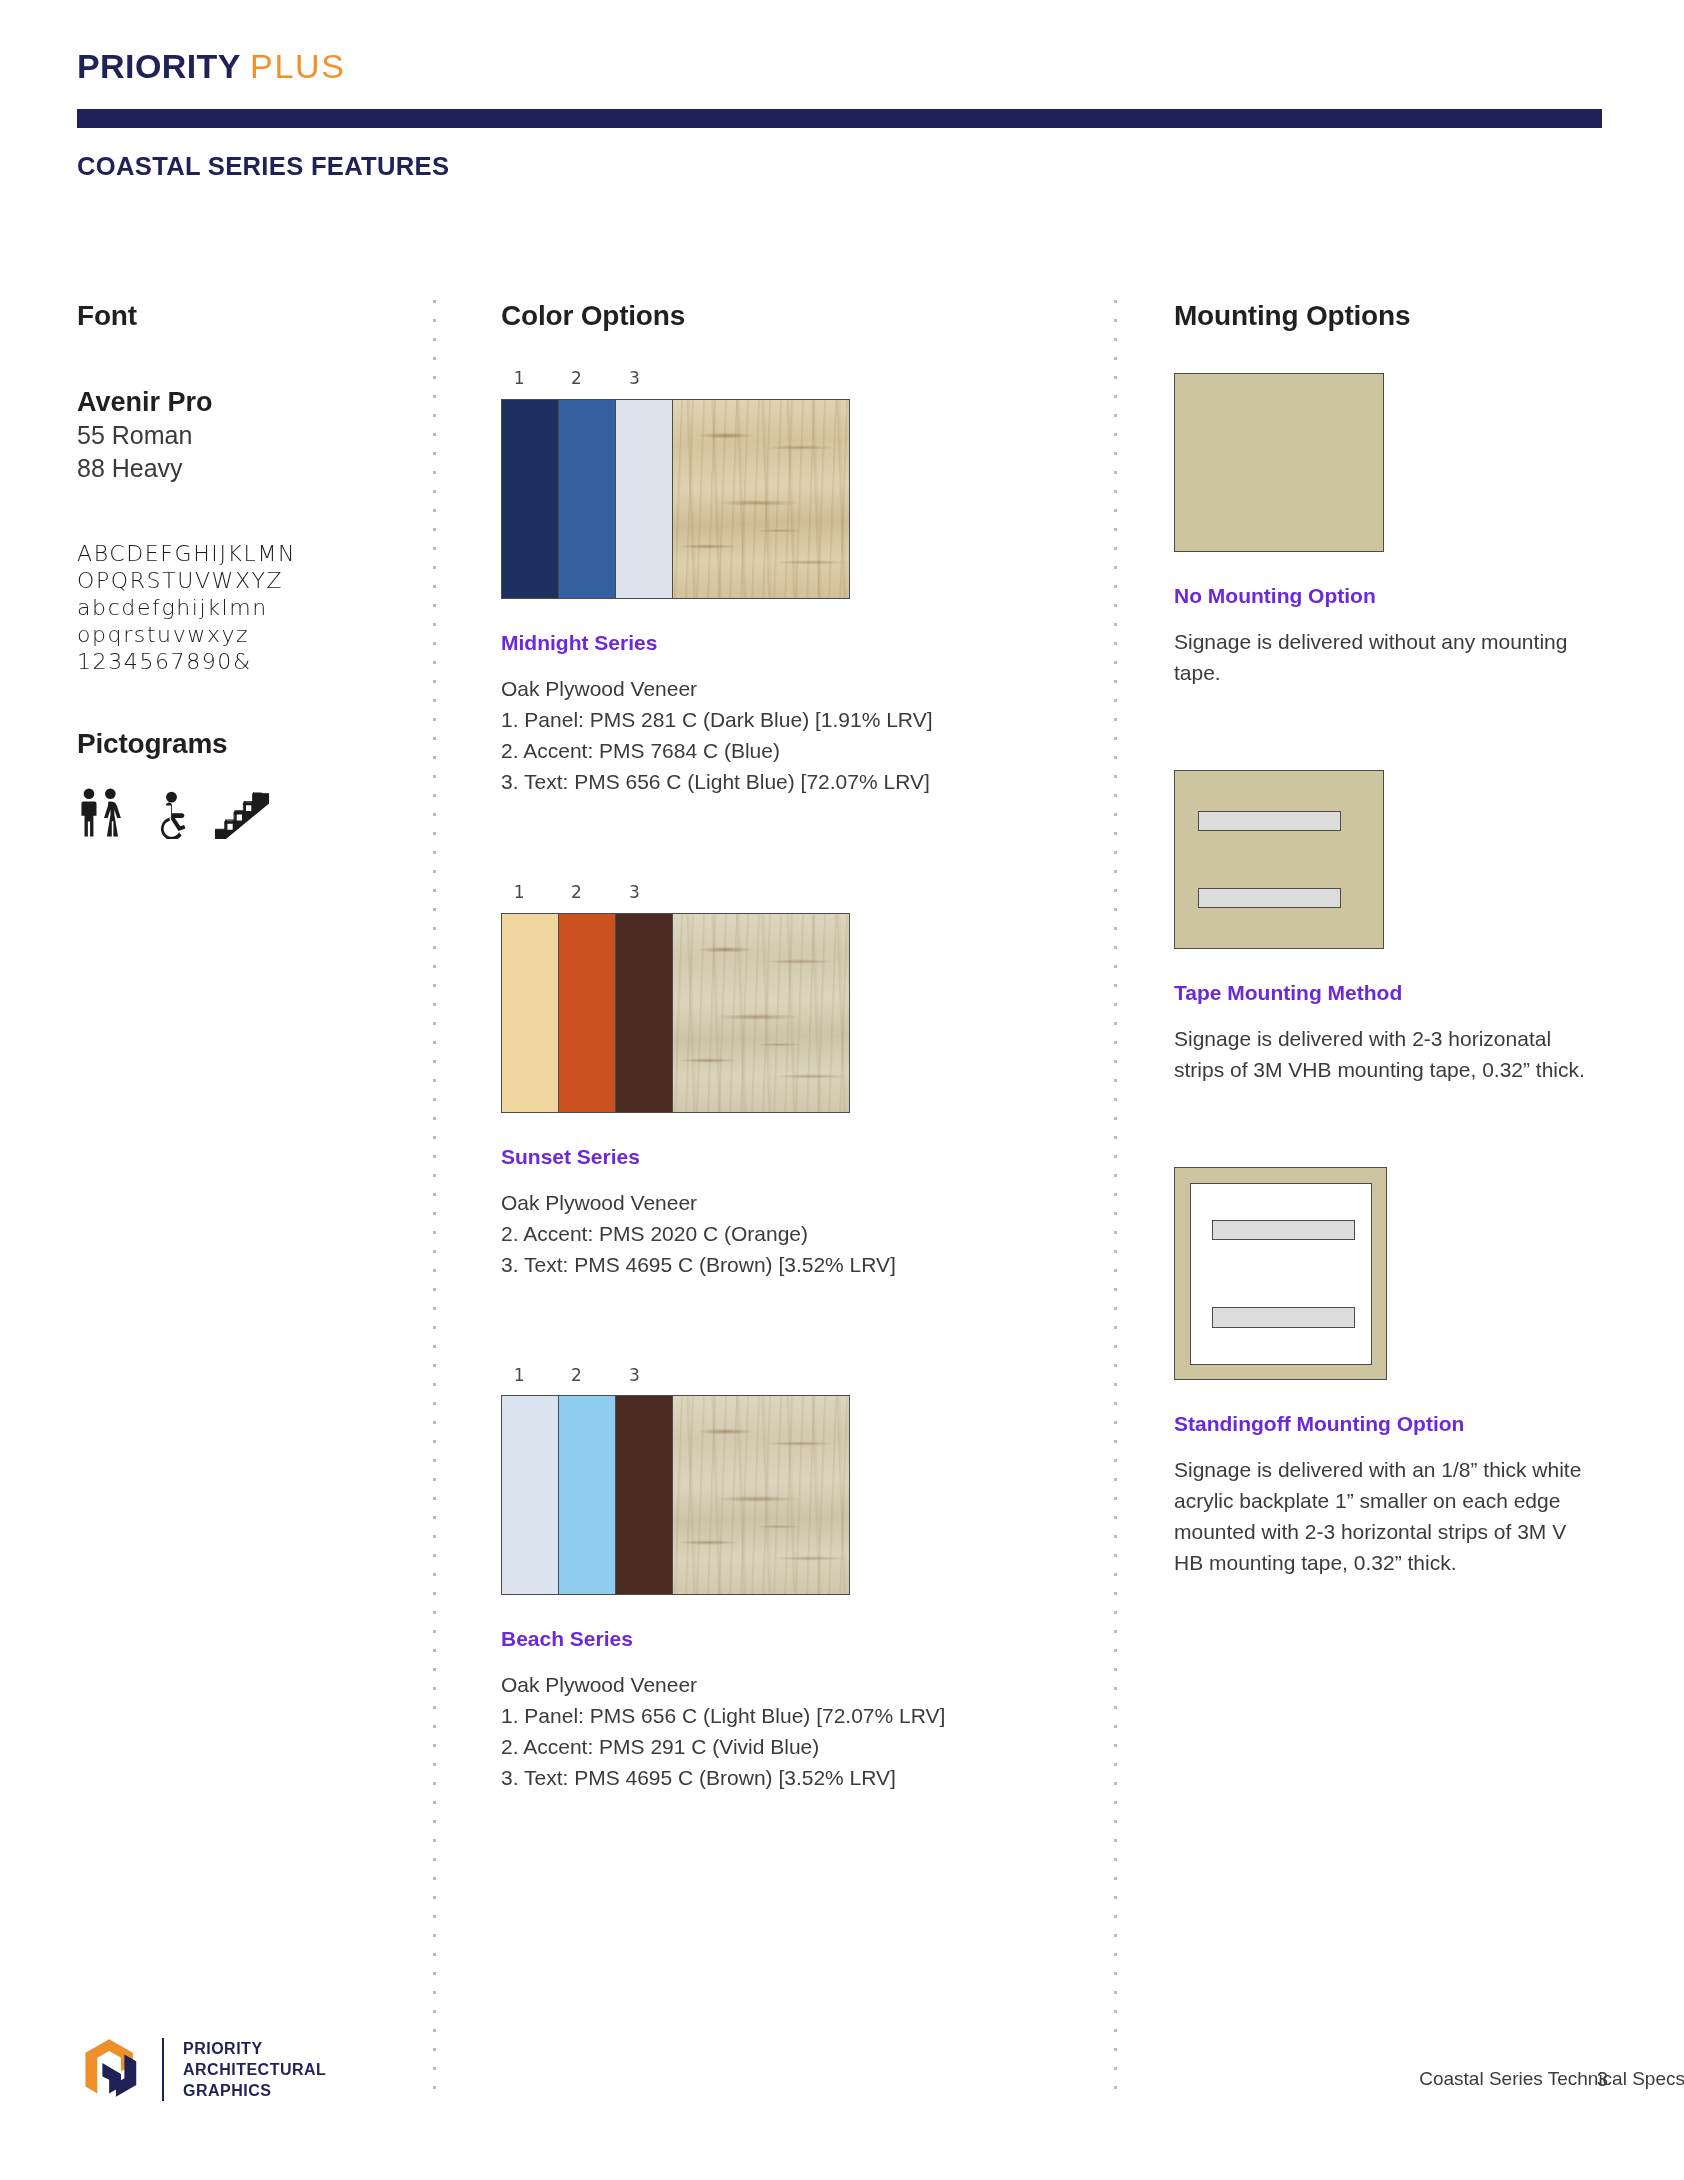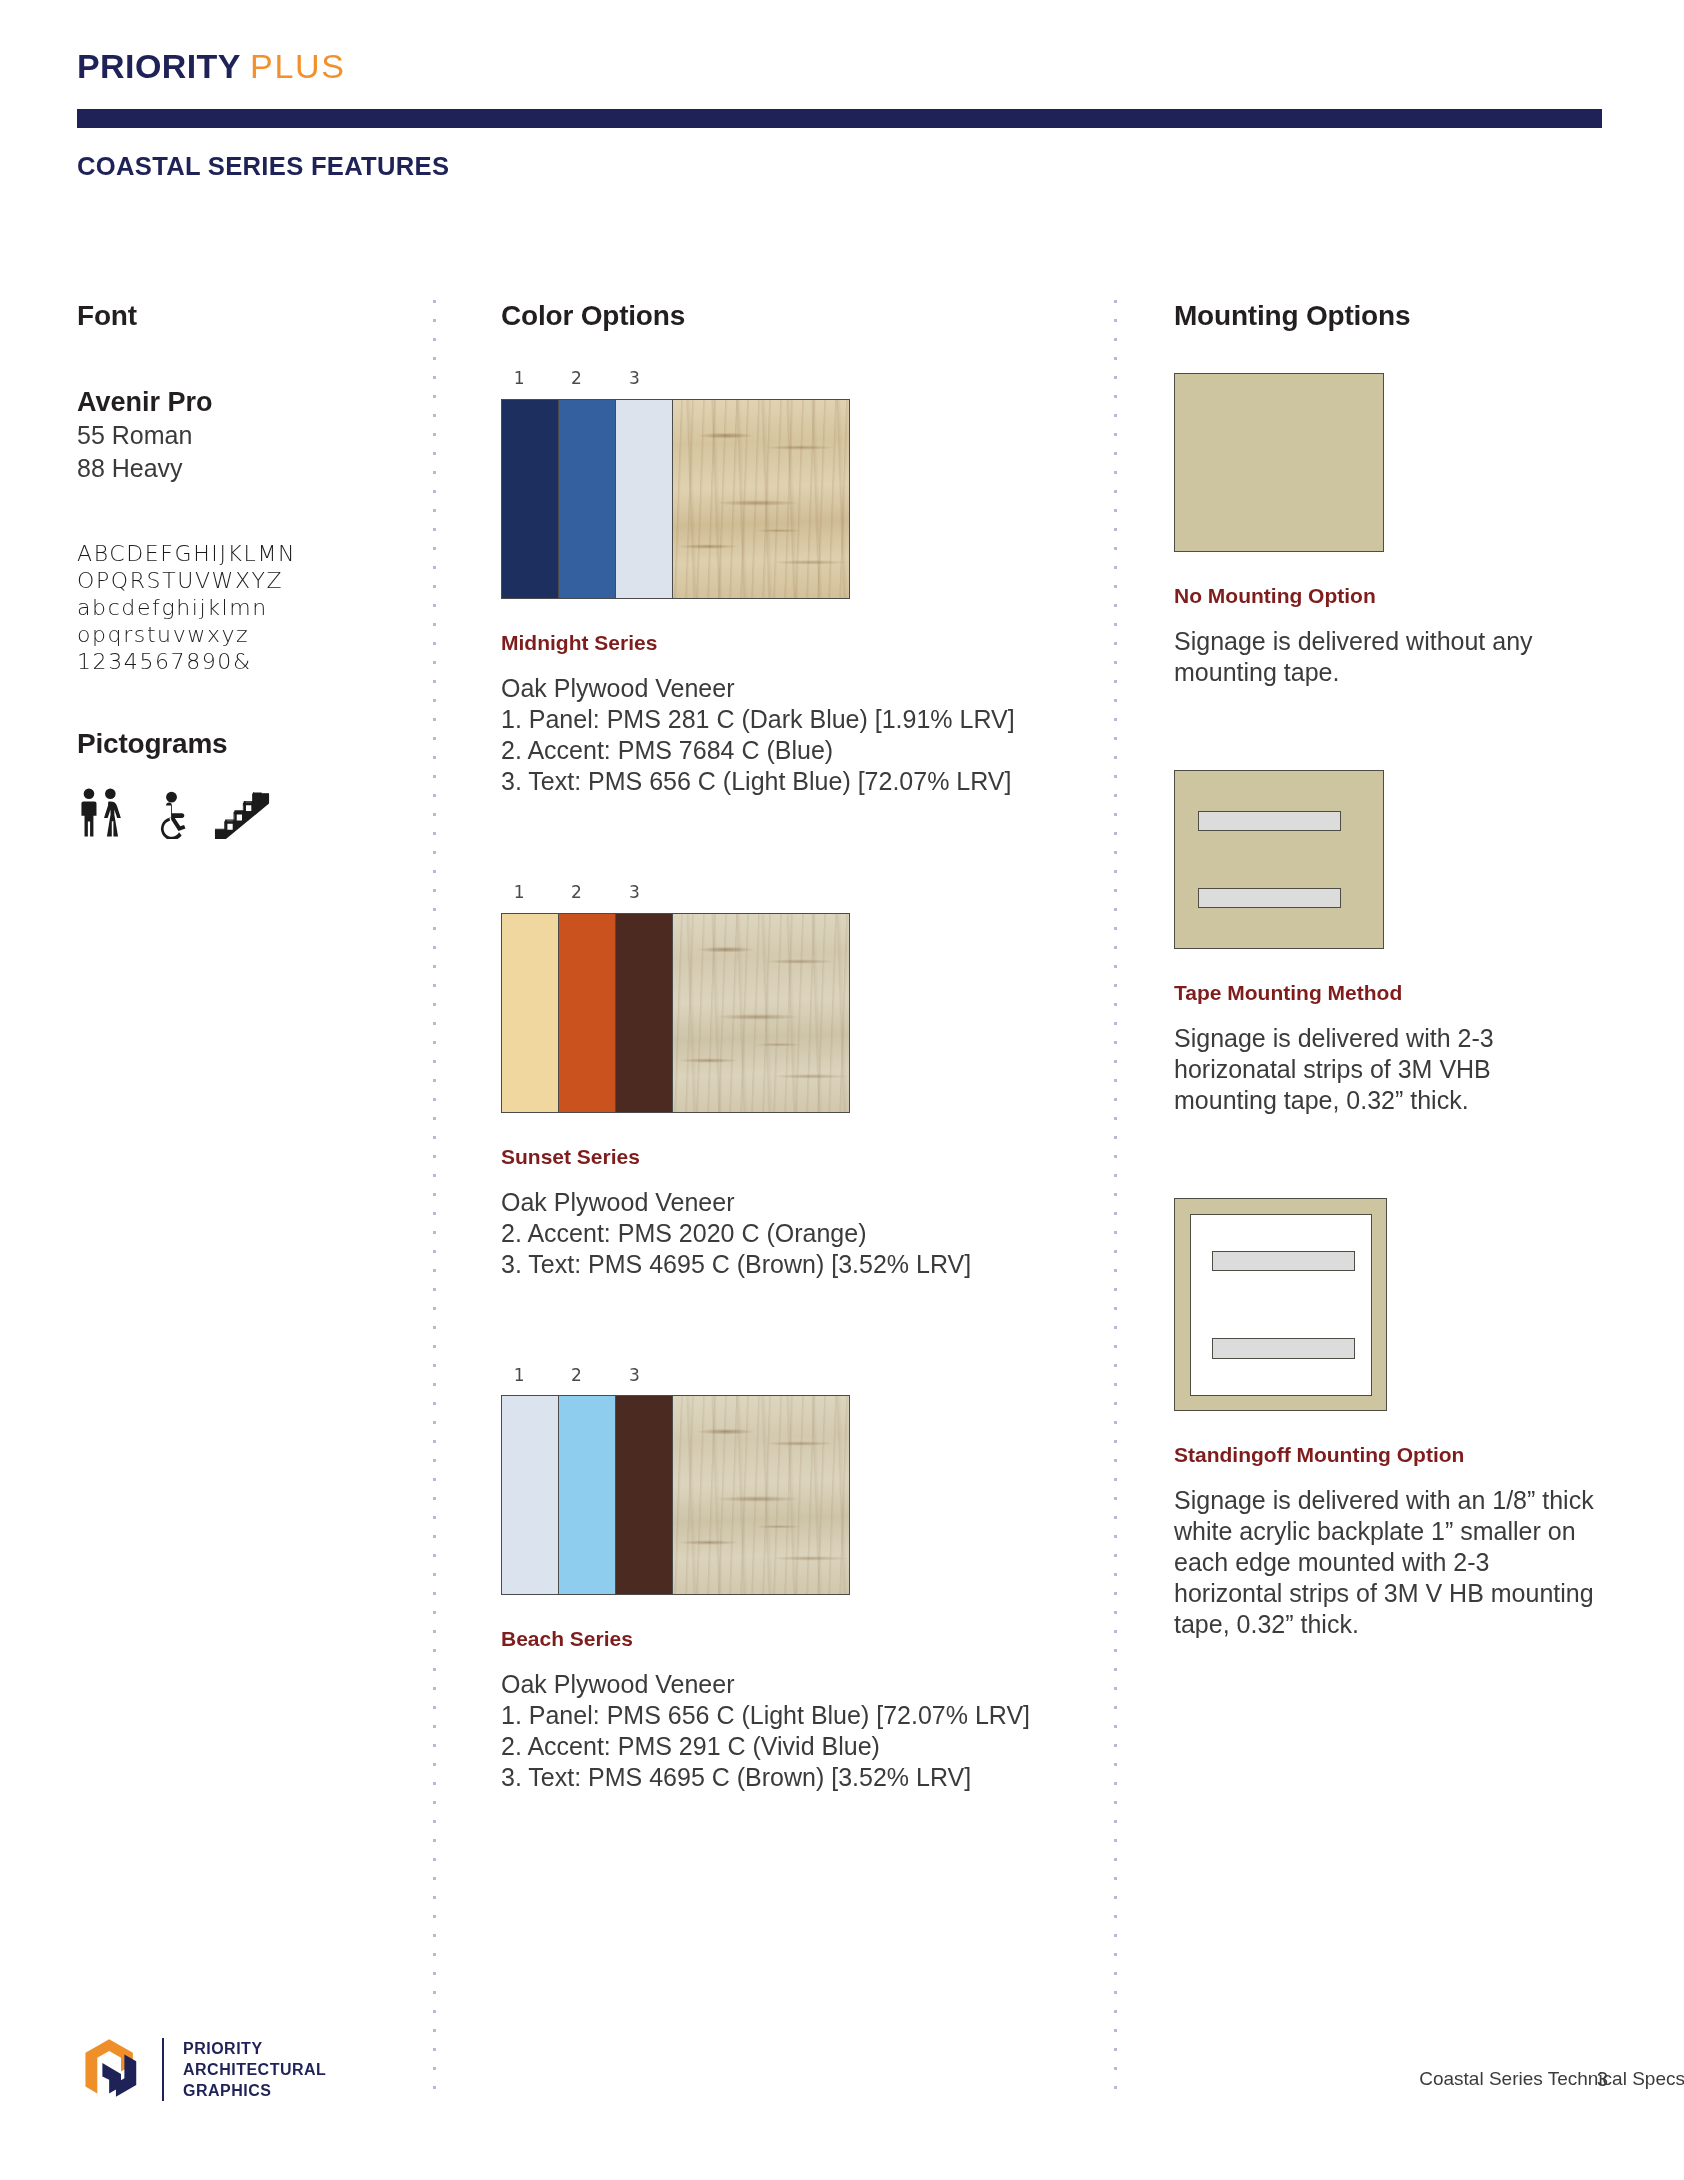--- a/index.html
+++ b/index.html
@@ -173,25 +173,25 @@
     background-image:
       repeating-linear-gradient(92deg, rgba(150,110,60,0.00) 0px, rgba(150,110,60,0.00) 7.7px, rgba(130,100,60,0.13) 8.5px, rgba(150,110,60,0.00) 11px),
       repeating-linear-gradient(88deg, rgba(120,85,45,0.00) 0px, rgba(120,85,45,0.00) 19.6px, rgba(120,90,50,0.10) 21px, rgba(120,85,45,0.00) 25px),
       linear-gradient(178deg, #ded7c0 0%, #d3cab0 22%, #dcd4bd 44%, #cdc4a8 62%, #dbd3bc 80%, #d0c7ac 100%);
   }
 
   .block-title {
     margin-top: 32px;
     font-size: 21px;
     font-weight: bold;
-    color: #7f1d1d;
+    color: #6d28d9;
   }
   .block-body {
     margin-top: 18px;
-    font-size: 25px;
+    font-size: 21px;
     line-height: 31px;
     color: #3b3b3b;
     font-weight: normal;
   }
 
   
   .mount-block.first { margin-top: 41px; }
   .mount-block.later { margin-top: 82px; }
 
   .panel-plain {

